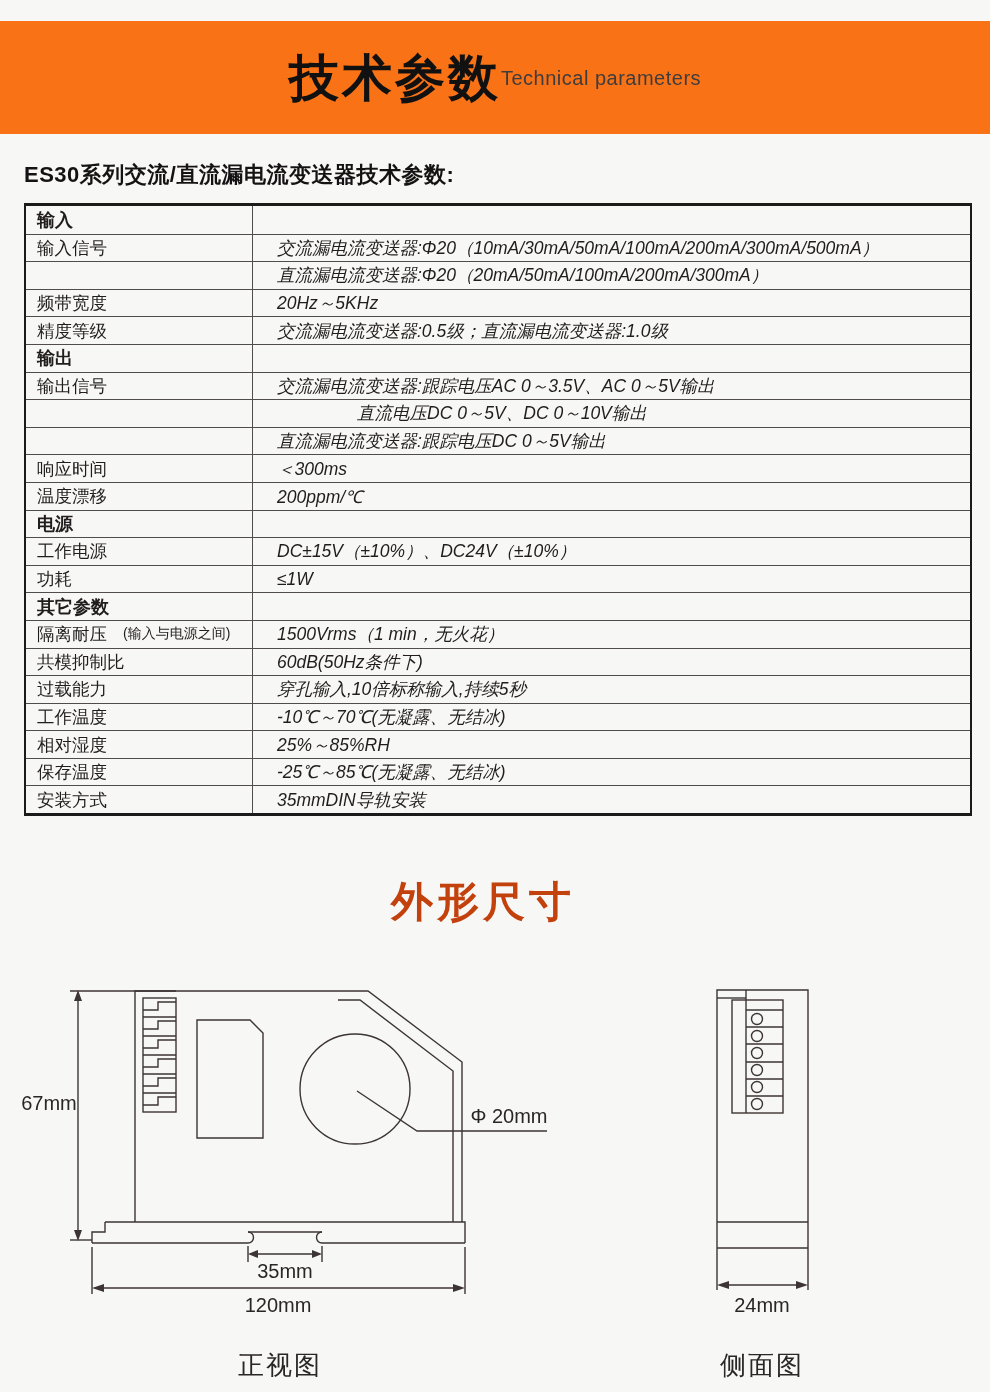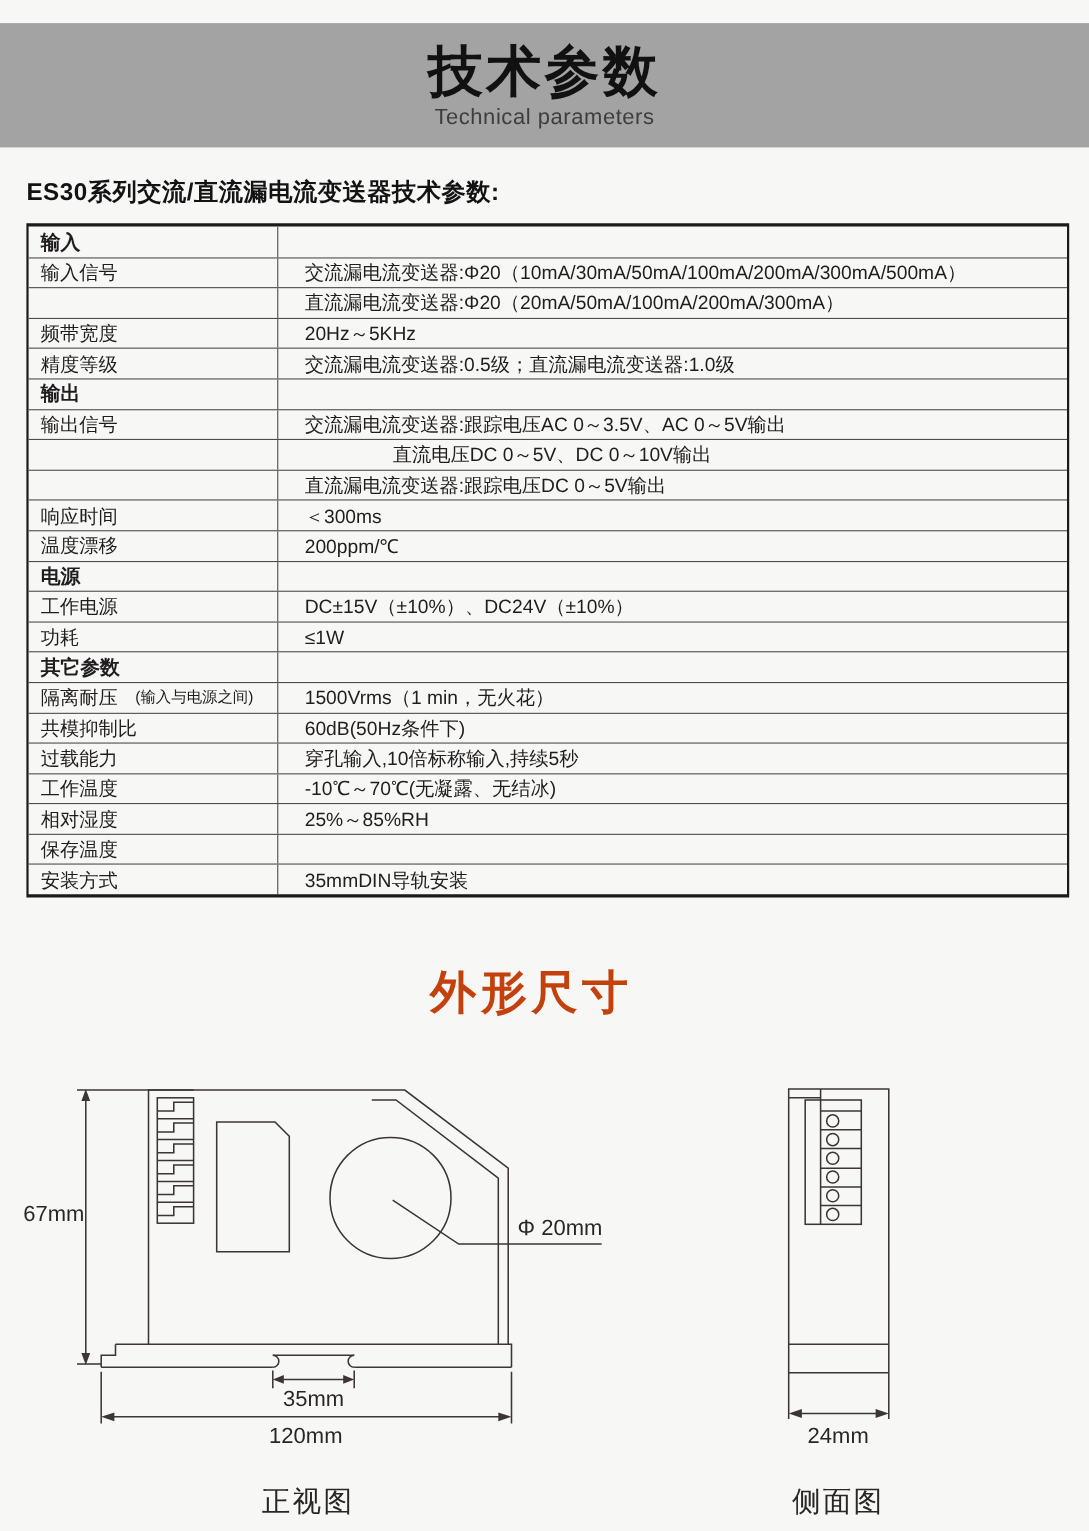--- a/index.html
+++ b/index.html
@@ -7,22 +7,22 @@
     position:relative;
     width:990px;height:1392px;
     background:#f7f7f6;
     font-family:"Liberation Sans", sans-serif;
     color:#1d1a1b;
     overflow:hidden;
   }
   
   .banner{
     position:absolute;left:0;top:21px;width:990px;height:113px;
-    background:#a3a3a3;
-    display:flex;flex-direction:column;align-items:center;justify-content:center;
+    background:#f97316;
+    display:flex;align-items:center;justify-content:center;
   }
   .banner-title{
     font-size:50px;font-weight:bold;letter-spacing:3px;color:#111;
     line-height:58px;
   }
   .banner-subtitle{
     font-size:20px;color:#3f3c3d;line-height:26px;letter-spacing:0.5px;
   }
   
   .intro{
@@ -40,21 +40,21 @@
     border-top:1px solid #504c4d;
   }
   .trow:first-child{border-top:none;}
   .tcell{
     display:flex;align-items:center;
     font-size:17.5px;color:#211d1e;
     white-space:nowrap;overflow:hidden;
     box-sizing:border-box;
   }
   .tcell.label{width:227px;flex:none;padding-left:11px;border-right:1px solid #504c4d;}
-  .tcell.value{flex:1;padding-left:24px;}
+  .tcell.value{flex:1;padding-left:24px;font-style:italic;}
   .trow.section .tcell.label{font-weight:bold;font-size:18px;}
   .trow.indent .tcell.value{padding-left:104px;}
   .label-small{font-size:14px;margin-left:16px;}
   
   .dim-title{
     position:absolute;left:0;top:874px;width:966px;
     text-align:center;
     font-size:42px;font-weight:bold;color:#c2410c;letter-spacing:4px;
   }
   .drawings{position:absolute;left:0;top:955px;}
@@ -160,20 +160,21 @@
     <div class="trow">
         <div class="tcell label">工作温度</div>
         <div class="tcell value">-10℃～70℃(无凝露、无结冰)</div>
       </div>
     <div class="trow">
         <div class="tcell label">相对湿度</div>
         <div class="tcell value">25%～85%RH</div>
       </div>
     <div class="trow">
         <div class="tcell label">保存温度</div>
+        <div class="tcell value">-25℃～85℃(无凝露、无结冰)</div>
       </div>
     <div class="trow">
         <div class="tcell label">安装方式</div>
         <div class="tcell value">35mmDIN导轨安装</div>
       </div>
   </div>
 
   <div class="dim-title">外形尺寸</div>
 
   <svg class="drawings" width="990" height="437" viewBox="0 955 990 437">

